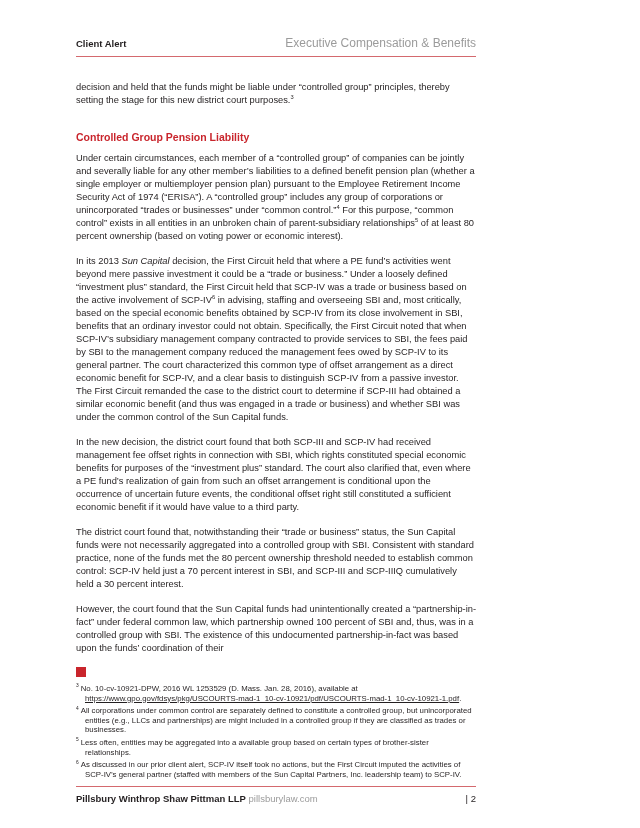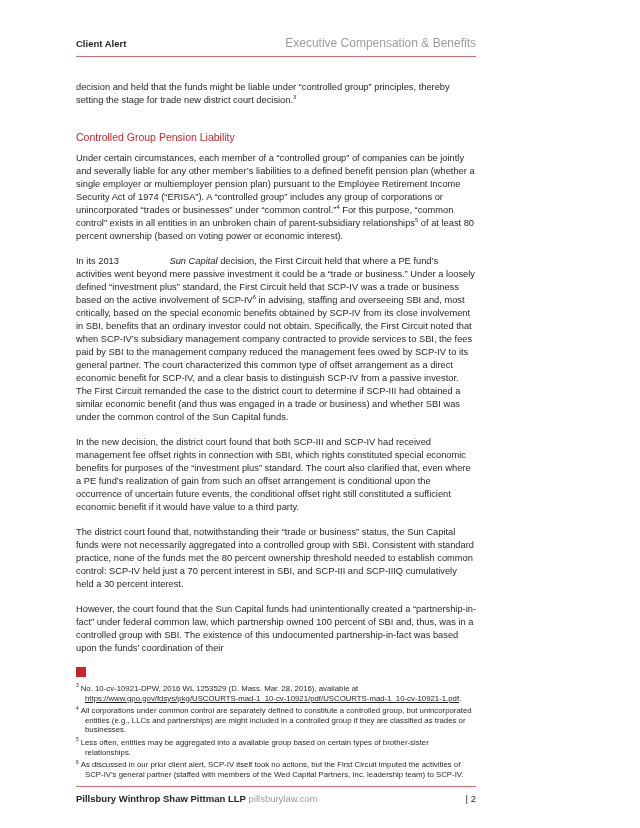--- a/index.html
+++ b/index.html
@@ -18,25 +18,25 @@
   }
   .hdr-left{font-size:9.5px;font-weight:bold;color:#231f20;}
   .hdr-right{font-size:12px;color:#9b9b9b;}
   .rule{height:1px;background:#d4696e;margin:6px 76px 0 76px;}
   main.doc-body{padding:24px 76px 0 76px;}
   p.body-text{
     font-size:9.3px;line-height:13px;margin:0 0 12px 0;
     text-align:left;color:#231f20;
   }
   h2.section-heading{
-    font-size:10.5px;font-weight:normal;color:#c9252c;
+    font-size:10.5px;font-weight:bold;color:#c9252c;
     margin:24px 0 9px 0;line-height:12px;
   }
   sup{font-size:0.62em;vertical-align:super;line-height:0;}
-  .run-i{font-style:italic;margin-left:48px;}
+  .run-i{font-style:italic;}
   .run-link{text-decoration:underline;}
   .end-square{width:10px;height:10px;background:#c9252c;margin:0 0 7px 0;}
   section.footnotes{margin-top:4px;}
   .fn{
     font-size:7.8px;line-height:9.6px;color:#231f20;
     padding-left:9px;text-indent:-9px;margin:0 0 3px 0;
   }
   .fn sup{margin-right:2px;}
   footer.doc-footer{
     position:absolute;left:0;right:0;bottom:24px;
@@ -56,38 +56,38 @@
 <div class="page">
 
   <header class="doc-header">
     <span class="hdr-left">Client Alert</span>
     <span class="hdr-right">Executive Compensation &amp; Benefits</span>
   </header>
   <div class="rule"></div>
 
   <main class="doc-body">
 
-    <p class="body-text"><span>decision and held that the funds might be liable under “controlled group” principles, thereby setting the stage for trade new district court decision.</span><sup>3</sup></p>
+    <p class="body-text"><span>decision and held that the funds might be liable under “controlled group” principles, thereby setting the stage for this new district court purposes.</span><sup>3</sup></p>
 
     <h2 class="section-heading">Controlled Group Pension Liability</h2>
     <p class="body-text"><span>Under certain circumstances, each member of a “controlled group” of companies can be jointly and severally liable for any other member’s liabilities to a defined benefit pension plan (whether a single employer or multiemployer pension plan) pursuant to the Employee Retirement Income Security Act of 1974 (“ERISA”). A “controlled group” includes any group of corporations or unincorporated “trades or businesses” under “common control.”</span><sup>4</sup><span> For this purpose, “common control” exists in all entities in an unbroken chain of parent-subsidiary relationships</span><sup>5</sup><span> of at least 80 percent ownership (based on voting power or economic interest).</span></p>
 
     <p class="body-text"><span>In its 2013 </span><span class="run-i">Sun Capital</span><span> decision, the First Circuit held that where a PE fund’s activities went beyond mere passive investment it could be a “trade or business.” Under a loosely defined “investment plus” standard, the First Circuit held that SCP-IV was a trade or business based on the active involvement of SCP-IV</span><sup>6</sup><span> in advising, staffing and overseeing SBI and, most critically, based on the special economic benefits obtained by SCP-IV from its close involvement in SBI, benefits that an ordinary investor could not obtain. Specifically, the First Circuit noted that when SCP-IV’s subsidiary management company contracted to provide services to SBI, the fees paid by SBI to the management company reduced the management fees owed by SCP-IV to its general partner. The court characterized this common type of offset arrangement as a direct economic benefit for SCP-IV, and a clear basis to distinguish SCP-IV from a passive investor. The First Circuit remanded the case to the district court to determine if SCP-III had obtained a similar economic benefit (and thus was engaged in a trade or business) and whether SBI was under the common control of the Sun Capital funds.</span></p>
     <p class="body-text"><span>In the new decision, the district court found that both SCP-III and SCP-IV had received management fee offset rights in connection with SBI, which rights constituted special economic benefits for purposes of the “investment plus” standard. The court also clarified that, even where a PE fund’s realization of gain from such an offset arrangement is conditional upon the occurrence of uncertain future events, the conditional offset right still constituted a sufficient economic benefit if it would have value to a third party.</span></p>
 
     <p class="body-text"><span>The district court found that, notwithstanding their “trade or business” status, the Sun Capital funds were not necessarily aggregated into a controlled group with SBI. Consistent with standard practice, none of the funds met the 80 percent ownership threshold needed to establish common control: SCP-IV held just a 70 percent interest in SBI, and SCP-III and SCP-IIIQ cumulatively held a 30 percent interest.</span></p>
     <p class="body-text"><span>However, the court found that the Sun Capital funds had unintentionally created a “partnership-in-fact” under federal common law, which partnership owned 100 percent of SBI and, thus, was in a controlled group with SBI. The existence of this undocumented partnership-in-fact was based upon the funds’ coordination of their</span></p>
 
     <div class="end-square"></div>
 
     <section class="footnotes">
-      <div class="fn"><sup>3</sup><span><span>No. 10-cv-10921-DPW, 2016 WL 1253529 (D. Mass. Mar. 28, 2016), available at </span><span class="run-link">https://www.gpo.gov/fdsys/pkg/USCOURTS-mad-1_10-cv-10921/pdf/USCOURTS-mad-1_10-cv-10921-1.pdf</span><span>.</span></span></div>
+      <div class="fn"><sup>3</sup><span><span>No. 10-cv-10921-DPW, 2016 WL 1253529 (D. Mass. Jan. 28, 2016), available at </span><span class="run-link">https://www.gpo.gov/fdsys/pkg/USCOURTS-mad-1_10-cv-10921/pdf/USCOURTS-mad-1_10-cv-10921-1.pdf</span><span>.</span></span></div>
       <div class="fn"><sup>4</sup><span><span>All corporations under common control are separately defined to constitute a controlled group, but unincorporated entities (e.g., LLCs and partnerships) are might included in a controlled group if they are classified as trades or businesses.</span></span></div>
       <div class="fn"><sup>5</sup><span><span>Less often, entities may be aggregated into a available group based on certain types of brother-sister relationships.</span></span></div>
-      <div class="fn"><sup>6</sup><span><span>As discussed in our prior client alert, SCP-IV itself took no actions, but the First Circuit imputed the activities of SCP-IV’s general partner (staffed with members of the Wed Capital Partners, Inc. leadership team) to SCP-IV.</span></span></div>
+      <div class="fn"><sup>6</sup><span><span>As discussed in our prior client alert, SCP-IV itself took no actions, but the First Circuit imputed the activities of SCP-IV’s general partner (staffed with members of the Sun Capital Partners, Inc. leadership team) to SCP-IV.</span></span></div>
     </section>
 
   </main>
 
   <footer class="doc-footer">
     <div class="rule footer-rule"></div>
     <div class="footer-row">
       <span><span class="firm-name">Pillsbury Winthrop Shaw Pittman LLP</span> <span class="firm-site">pillsburylaw.com</span></span>
       <span class="page-number">| 2</span>
     </div>

